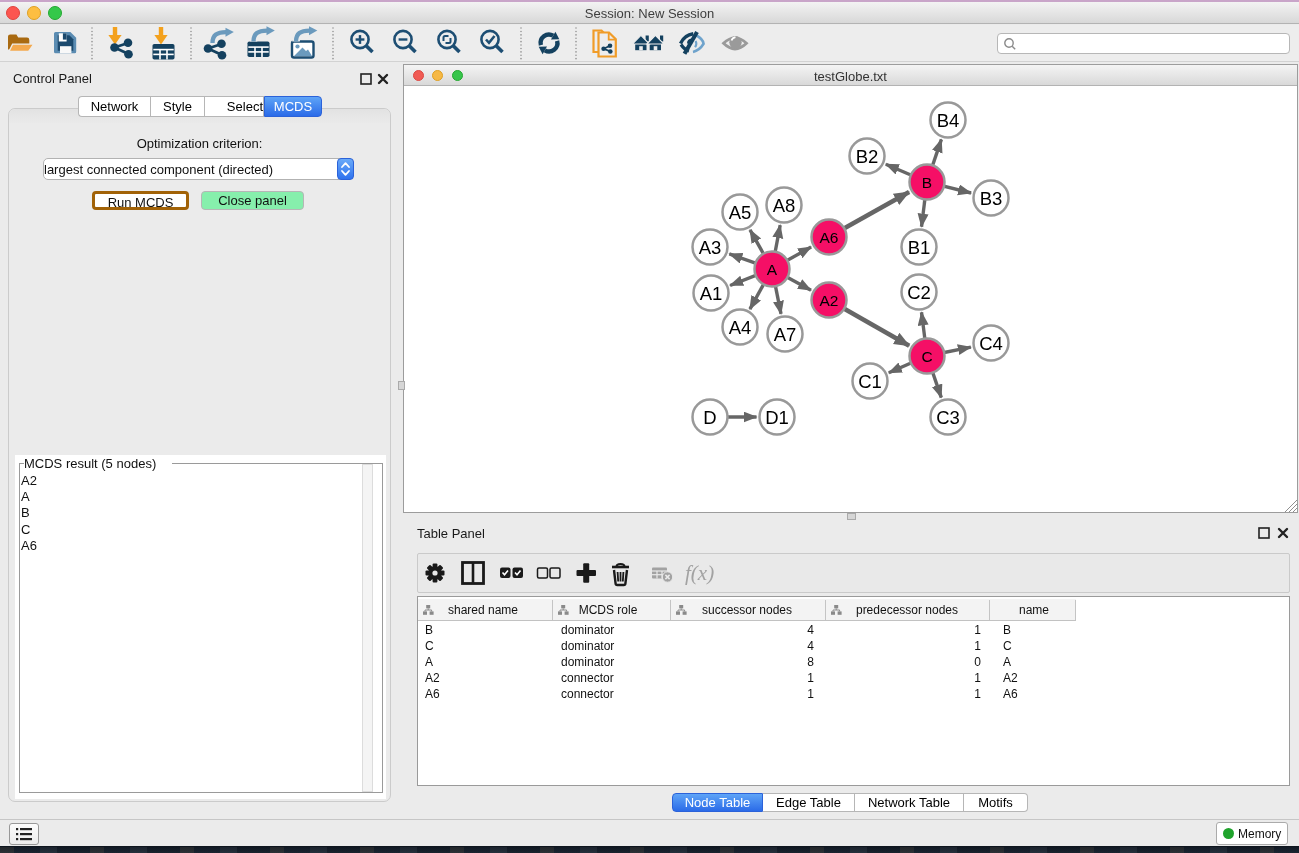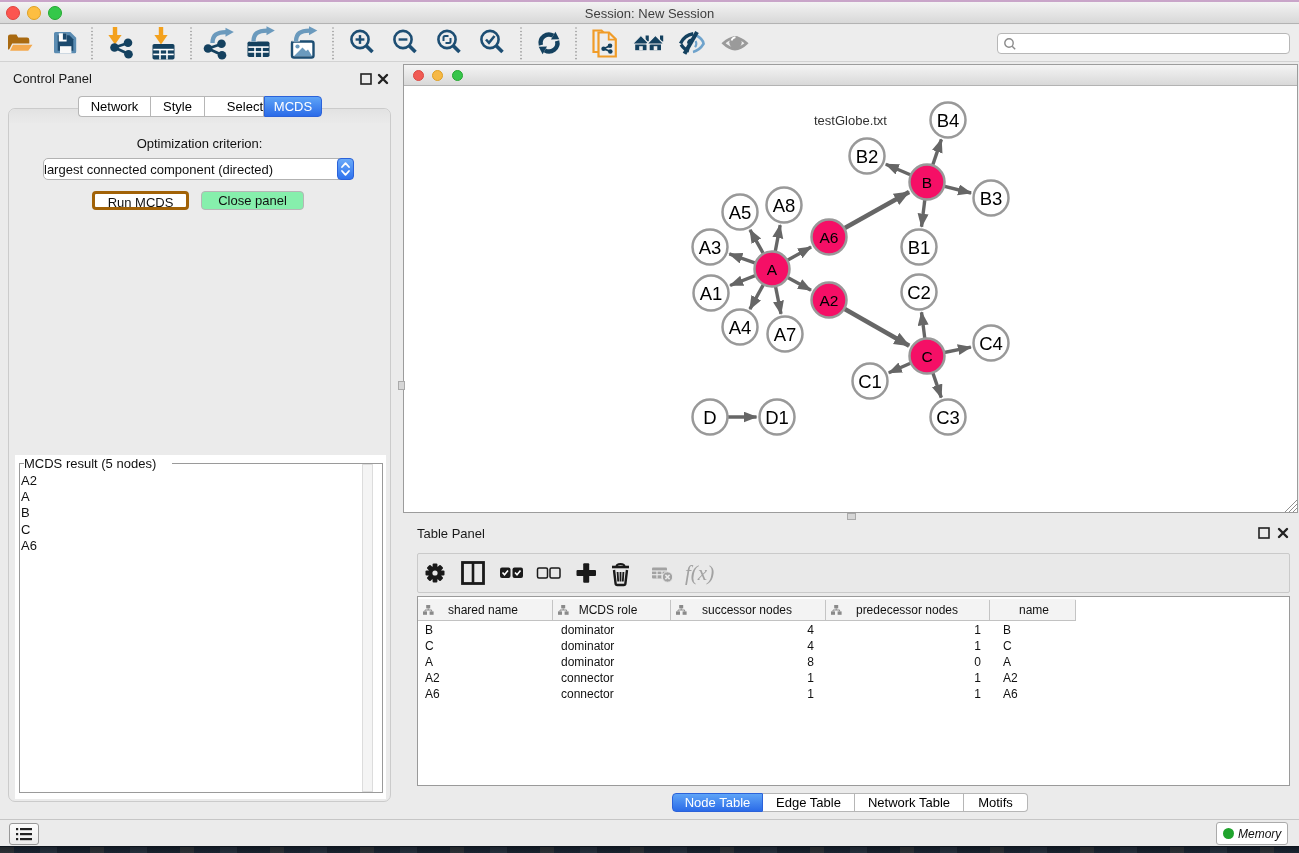--- a/index.html
+++ b/index.html
@@ -184,21 +184,21 @@
 <div class="abs" style="left:19px;top:463px;width:364px;height:330px;border:1px solid #9a9a9a;"></div>
 <div class="abs" style="left:24px;top:456px;width:148px;height:14px;background:#fff;font-size:13px;color:#111;">MCDS result (5 nodes)</div>
 <div class="abs" style="left:21px;top:473px;font-size:13px;line-height:16.2px;color:#111;">A2<br>A<br>B<br>C<br>A6</div>
 <div class="abs" style="left:362px;top:464px;width:11px;height:328px;background:#f4f4f4;border:1px solid #dcdcdc;"></div>
 
 <div class="abs" style="left:403px;top:64px;width:895px;height:449px;background:#fff;border:1px solid #9c9c9c;"></div>
 <div class="abs" style="left:404px;top:65px;width:893px;height:21px;background:linear-gradient(#f4f4f4,#d9d9d9);border-bottom:1px solid #b3b3b3;"></div>
 <div class="abs" style="left:413px;top:70px;width:11px;height:11px;border-radius:50%;background:#f05b54;border:0.5px solid #dd4742;"></div>
 <div class="abs" style="left:432px;top:70px;width:11px;height:11px;border-radius:50%;background:#f6b845;border:0.5px solid #dfa023;"></div>
 <div class="abs" style="left:452px;top:70px;width:11px;height:11px;border-radius:50%;background:#38c54c;border:0.5px solid #24a831;"></div>
-<div class="abs" style="left:404px;top:69px;width:893px;text-align:center;font-size:13px;color:#333;margin-top:44px;">testGlobe.txt</div>
+<div class="abs" style="left:404px;top:69px;width:893px;text-align:center;font-size:13px;color:#333;">testGlobe.txt</div>
 
 <svg class="abs" style="left:404px;top:86px;" width="893" height="426" viewBox="404 86 893 426">
   <defs>
     <marker id="ah" markerWidth="15" markerHeight="12" refX="13" refY="5.5" orient="auto" markerUnits="userSpaceOnUse">
       <path d="M0,0 L14,5.5 L0,11 z" fill="#666"></path>
     </marker>
     <marker id="ah2" markerWidth="17" markerHeight="14" refX="15" refY="6.5" orient="auto" markerUnits="userSpaceOnUse">
       <path d="M0,0 L16,6.5 L0,13 z" fill="#666"></path>
     </marker>
   </defs>
@@ -410,16 +410,16 @@
       <rect x="0" y="0" width="2.2" height="2.2"></rect>
       <rect x="0" y="5" width="2.2" height="2.2"></rect>
       <rect x="0" y="10" width="2.2" height="2.2"></rect>
   <rect x="4" y="0" width="12" height="2.2"></rect>
       <rect x="4" y="5" width="12" height="2.2"></rect>
       <rect x="4" y="10" width="12" height="2.2"></rect>
     </g>
 </svg>
 <div class="abs" style="left:1216px;top:822px;width:72px;height:23px;background:#fff;border:1px solid #ababab;border-radius:3px;"></div>
 <div class="abs" style="left:1223px;top:828px;width:11px;height:11px;border-radius:50%;background:#1fa32c;"></div>
-<div class="abs" style="left:1238px;top:827px;font-size:12px;color:#111;font-style:italic;">Memory</div>
+<div class="abs" style="left:1238px;top:827px;font-size:12px;color:#111;">Memory</div>
 
 <div class="abs" style="left:0;top:846px;width:1299px;height:7px;background:linear-gradient(#0d141d,#1e2833);"></div>
 <div class="abs" style="left:0;top:847px;width:1299px;height:6px;background:repeating-linear-gradient(90deg, rgba(90,80,70,0.25) 0 14px, rgba(20,30,45,0.3) 14px 40px, rgba(60,70,85,0.25) 40px 57px, rgba(15,22,35,0.3) 57px 90px);"></div>
 
 </body></html>

